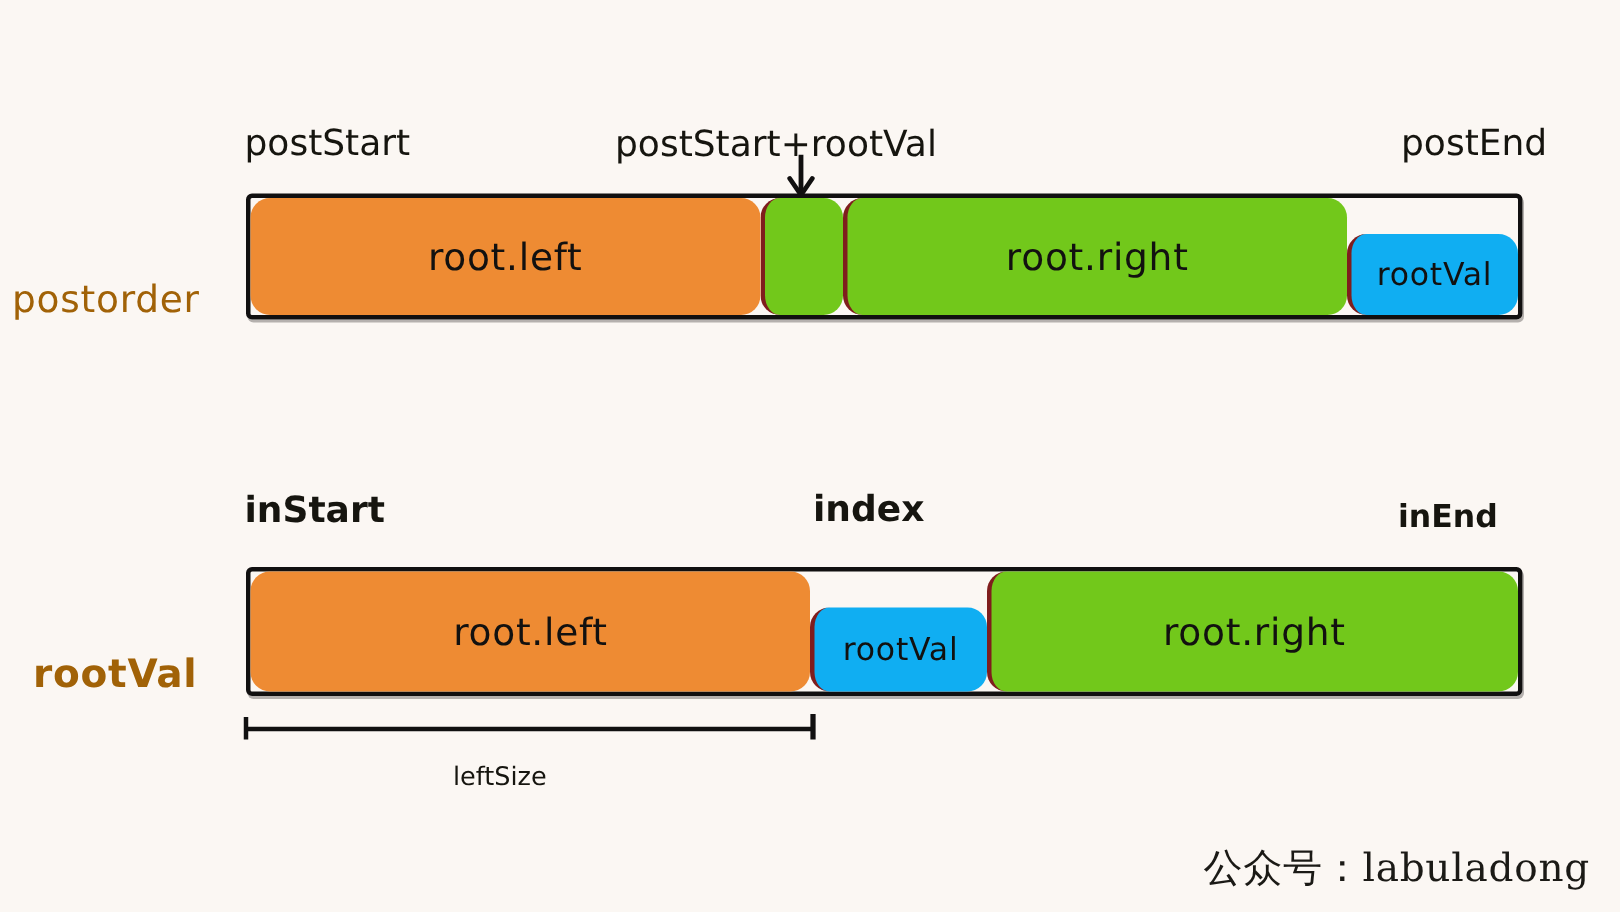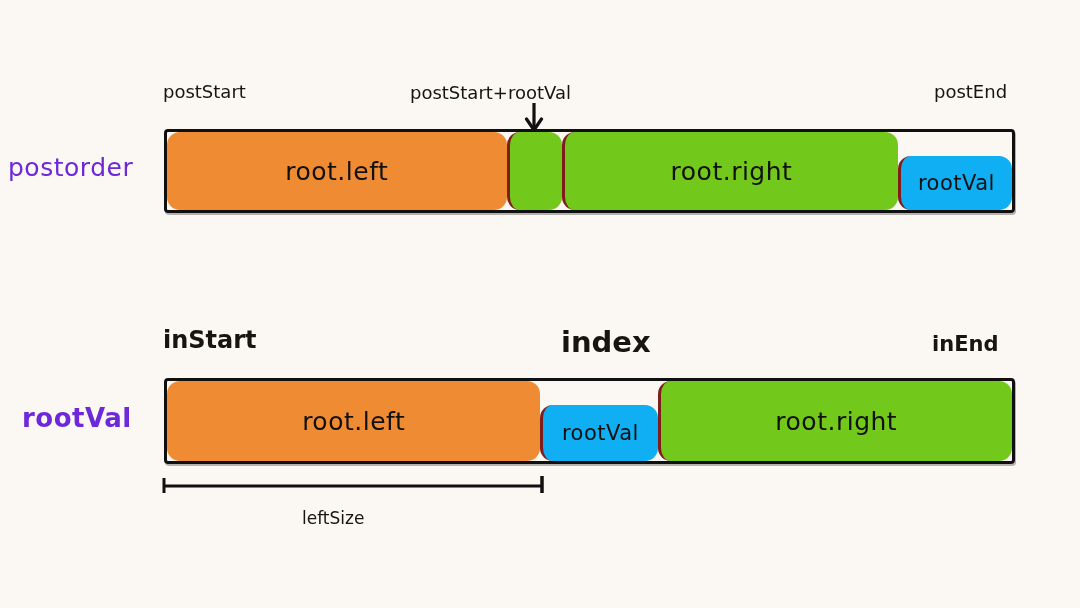--- a/index.html
+++ b/index.html
@@ -13,51 +13,52 @@
     height: 608px;
     background: #fbf7f3;
     overflow: hidden;
     font-family: "DejaVu Sans", sans-serif;
     -webkit-font-smoothing: antialiased;
   }
 
   
   .row-label {
     position: absolute;
-    color: #6d28d9;
+    color: #a16207;
     white-space: nowrap;
     letter-spacing: 0.5px;
+    margin-top: 32px;
   }
   #postorder-row-label {
     left: 8px;
     top: 153px;
     font-size: 25px;
     font-weight: 500;
   }
   #inorder-row-label {
     left: 22px;
     top: 403px;
     font-size: 26px;
     font-weight: bold;
   }
 
   
   .caption {
     position: absolute;
     color: #16150f;
     white-space: nowrap;
-    font-size: 18px;
+    font-size: 24px;
   }
   .caption.bold { font-weight: bold; }
 
   #caption-post-start   { left: 163px; top: 81px; }
   #caption-post-mid     { left: 410px; top: 82px; }
   #caption-post-end     { left: 934px; top: 81px; }
   #caption-in-start     { left: 163px; top: 326px; font-size: 24px; }
-  #caption-index        { left: 561px; top: 325px; font-size: 29px; }
+  #caption-index        { left: 542px; top: 325px; font-size: 24px; }
   #caption-in-end       { left: 932px; top: 332px; font-size: 21px; text-align: center; }
   #caption-left-size    { left: 302px; top: 508px; font-size: 17px; }
 
   
   .bar {
     position: absolute;
     display: flex;
     border: 3px solid #111010;
     border-radius: 4px;
     box-sizing: border-box;
@@ -165,14 +166,15 @@
   </div>
 
   <svg id="left-size-bracket" viewBox="0 0 390 24">
     <line x1="6" y1="4" x2="6" y2="19" stroke="#111010" stroke-width="3"></line>
     <line x1="384" y1="2" x2="384" y2="19" stroke="#111010" stroke-width="3.5"></line>
     <line x1="6" y1="12" x2="384" y2="12" stroke="#111010" stroke-width="3"></line>
   </svg>
 
   <div class="caption" id="caption-left-size">leftSize</div>
 
+  <div id="watermark">公众号：labuladong</div>
 
 </div>
 
 </body></html>

